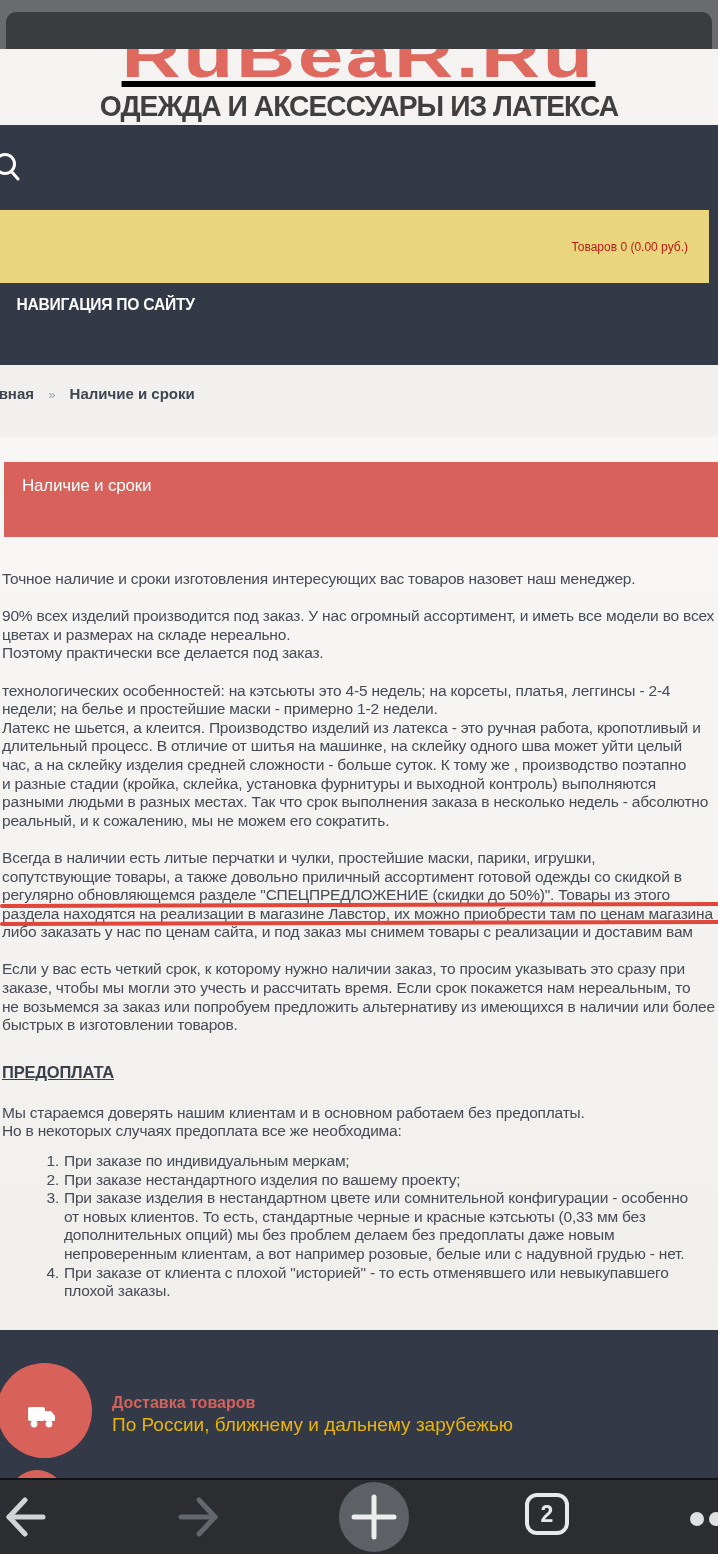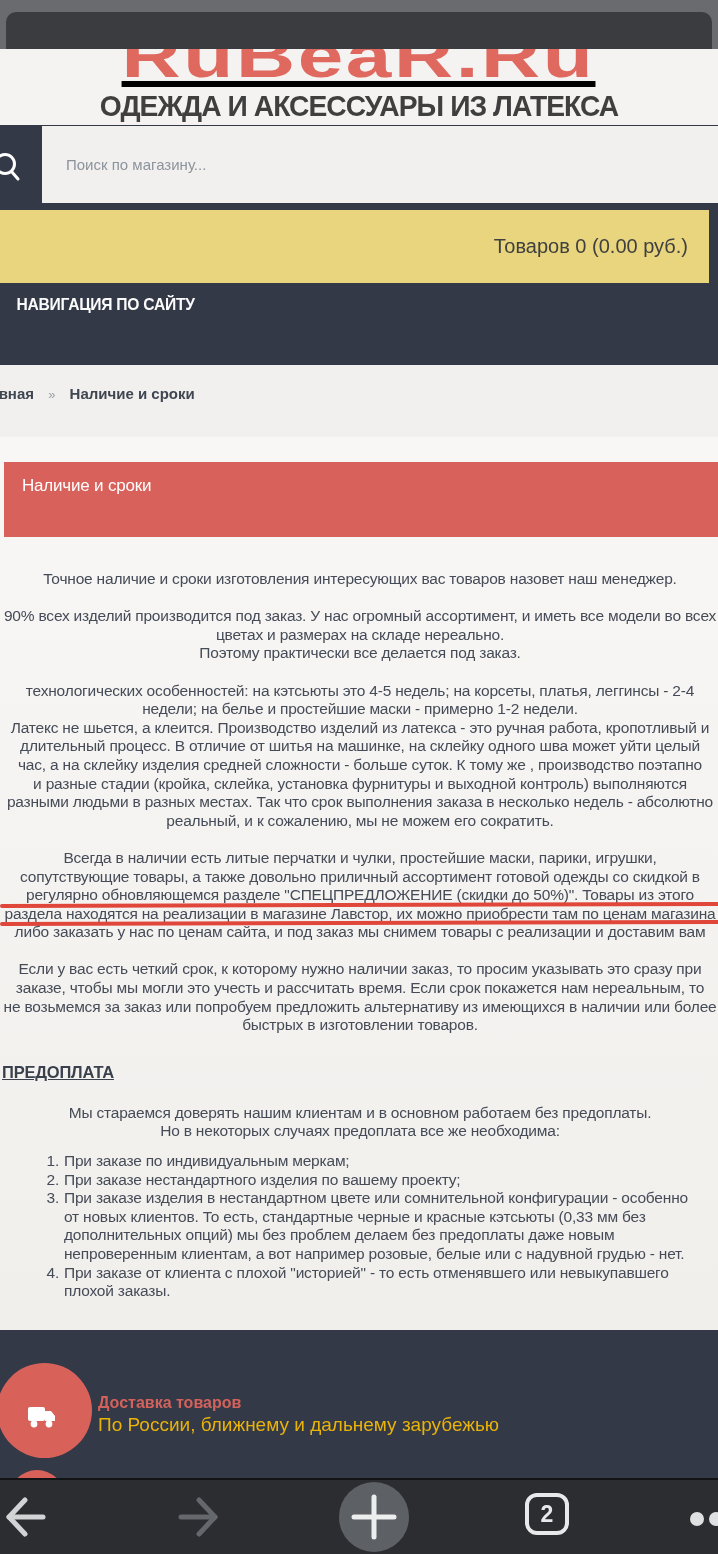--- a/index.html
+++ b/index.html
@@ -38,21 +38,21 @@
     font-family:"Liberation Sans","DejaVu Sans",sans-serif;
   }
   .search-input::placeholder{color:#8d939c;opacity:1;}
   
   .cart-band{height:73px;background:#343947;}
   .cart-inner{
     height:73px;margin-right:9px;background:#e8d57d;
     display:flex;align-items:center;justify-content:flex-end;padding-right:21px;
     box-sizing:border-box;
   }
-  .cart-text{font-size:20px;color:#404040;text-align:center;}
+  .cart-text{font-size:12px;color:#b91c1c;text-align:center;}
   
   .nav-band{height:82px;background:#343947;}
   .nav-title{
     padding:12px 0 0 18px;color:#fbfbfb;font-weight:bold;font-size:17px;
     letter-spacing:-0.3px;transform:scaleX(0.92);transform-origin:left;
   }
   
   .crumb-band{height:72px;background:#f1f0ee;overflow:hidden;}
   .crumbs{padding-top:20px;white-space:nowrap;font-size:15px;color:#3f4551;}
   .crumb-home{font-weight:bold;margin-left:-27px;}
@@ -65,21 +65,21 @@
   }
   .page-title-block{
     margin:25px 0 0 4px;height:75px;background:#d8625b;box-sizing:border-box;
     padding:14px 0 0 18px;
   }
   .page-title{color:#ffffff;font-size:17px;letter-spacing:-0.2px;}
   .text-wrap{
     margin-top:33px;padding-left:2px;color:#454b57;
     font-size:15.5px;letter-spacing:-0.2px;
   }
-  .para{margin:0 0 18.6px 0;text-align:center;}
+  .para{margin:0 0 18.6px 0;}
   .tl{height:18.6px;line-height:18.6px;white-space:pre;position:relative;}
   .tl.redline::after{
     content:"";position:absolute;left:-2px;right:-4px;bottom:-2px;height:4px;
     background:#e0463a;border-radius:2px;transform:rotate(-0.15deg);
   }
   .prep-heading{
     margin:28px 0 22px 0;font-weight:bold;font-size:16.5px;color:#3a414d;
     height:19px;line-height:19px;text-decoration:underline;
   }
   .prep-note{margin:0;}
@@ -90,21 +90,21 @@
   .footer{height:148px;background:#333947;position:relative;overflow:hidden;}
   .f-circle{
     position:absolute;left:-3px;top:33px;width:95px;height:95px;border-radius:50%;
     background:#d8615a;
   }
   .f-circle2{
     position:absolute;left:9px;top:140px;width:56px;height:56px;border-radius:50%;
     background:#d8615a;
   }
   .truck{position:absolute;left:31px;top:44px;}
-  .f-text{position:absolute;left:98px;top:62px;}
+  .f-text{position:absolute;left:112px;top:62px;}
   .f-title{color:#d4625c;font-weight:bold;font-size:16px;line-height:22px;}
   .f-sub{color:#eab308;font-size:19px;line-height:22px;}
   
   .toolbar{
     height:74px;background:#2b2d31;border-top:2px solid #121315;position:relative;
   }
   .tb-back{position:absolute;left:3px;top:15px;width:44px;height:44px;}
   .tb-fwd{position:absolute;left:177px;top:15px;width:44px;height:44px;}
   .tb-plus{
     position:absolute;left:339px;top:2px;width:70px;height:70px;border-radius:50%;
@@ -131,21 +131,20 @@
     <div class="logo-text">RuBeaR.Ru</div>
   </div>
   <div class="tagline">ОДЕЖДА И АКСЕССУАРЫ ИЗ ЛАТЕКСА</div>
 </div>
 
 <div class="search-band">
   <svg class="search-icon" viewBox="0 0 30 32">
     <circle cx="14" cy="13" r="9.5" fill="none" stroke="#ffffff" stroke-width="3"></circle>
     <line x1="20.5" y1="20.5" x2="27" y2="28" stroke="#ffffff" stroke-width="3" stroke-linecap="round"></line>
   </svg>
-  <input class="search-input" type="text" placeholder="Поиск по магазину..." style="">
 </div>
 
 <div class="cart-band">
   <div class="cart-inner">
     <span class="cart-text">Товаров 0 (0.00 руб.)</span>
   </div>
 </div>
 
 <div class="nav-band">
   <div class="nav-title">НАВИГАЦИЯ ПО САЙТУ</div>

